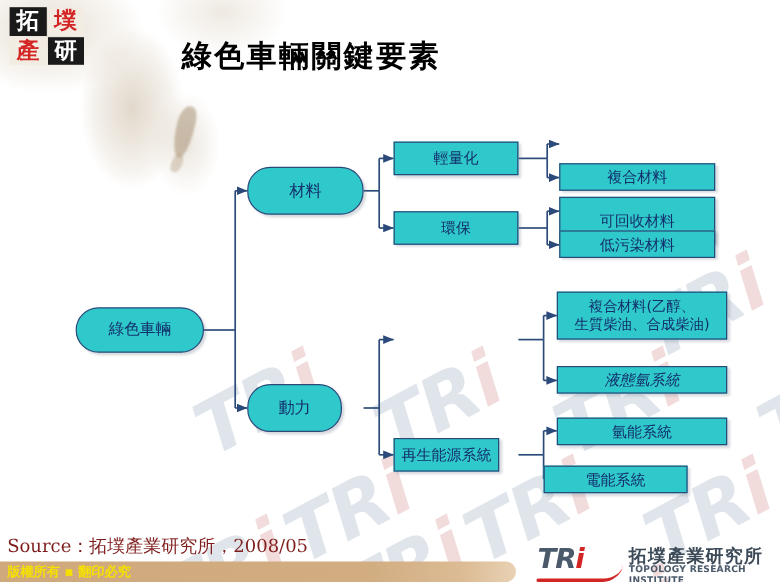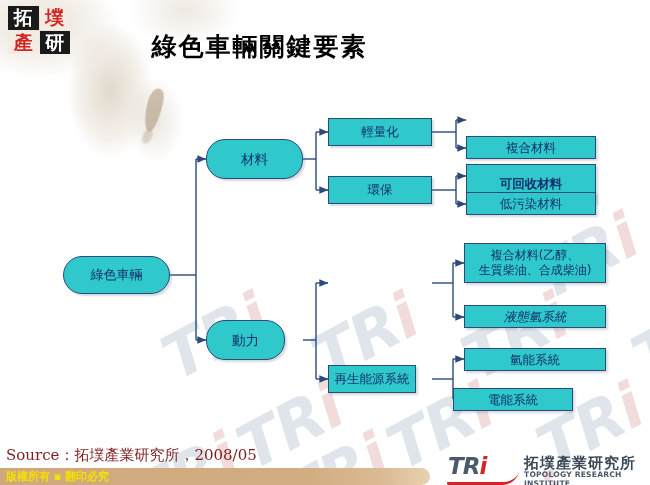--- a/index.html
+++ b/index.html
@@ -221,21 +221,21 @@
     <div class="node round lv0" style="left:63px;top:256px;width:107px;height:38px;">綠色車輛</div>
 
     <div class="node round lv1" style="left:206px;top:139px;width:97px;height:40px;">材料</div>
     <div class="node round lv1" style="left:206px;top:320px;width:79px;height:40px;">動力</div>
 
     <div class="node" style="left:328px;top:118px;width:104px;height:28px;">輕量化</div>
     <div class="node" style="left:328px;top:176px;width:104px;height:28px;">環保</div>
     <div class="node" style="left:328px;top:365px;width:88px;height:28px;">再生能源系統</div>
 
     <div class="node" style="left:466px;top:136px;width:130px;height:23px;">複合材料</div>
-    <div class="node" style="left:466px;top:164px;width:130px;height:39px;font-weight:bold;">可回收材料</div>
+    <div class="node" style="left:466px;top:164px;width:130px;height:39px;">可回收材料</div>
     <div class="node" style="left:466px;top:192px;width:130px;height:23px;">低污染材料</div>
 
     <div class="node two-line" style="left:464px;top:243px;width:142px;height:40px;flex-direction:column;">
       <span>複合材料(乙醇、</span>
       <span>生質柴油、合成柴油)</span>
     </div>
     <div class="node" style="left:464px;top:305px;width:142px;height:23px;font-style:italic;">液態氫系統</div>
     <div class="node" style="left:464px;top:348px;width:142px;height:23px;">氫能系統</div>
     <div class="node" style="left:453px;top:388px;width:120px;height:23px;">電能系統</div>
   </div>

